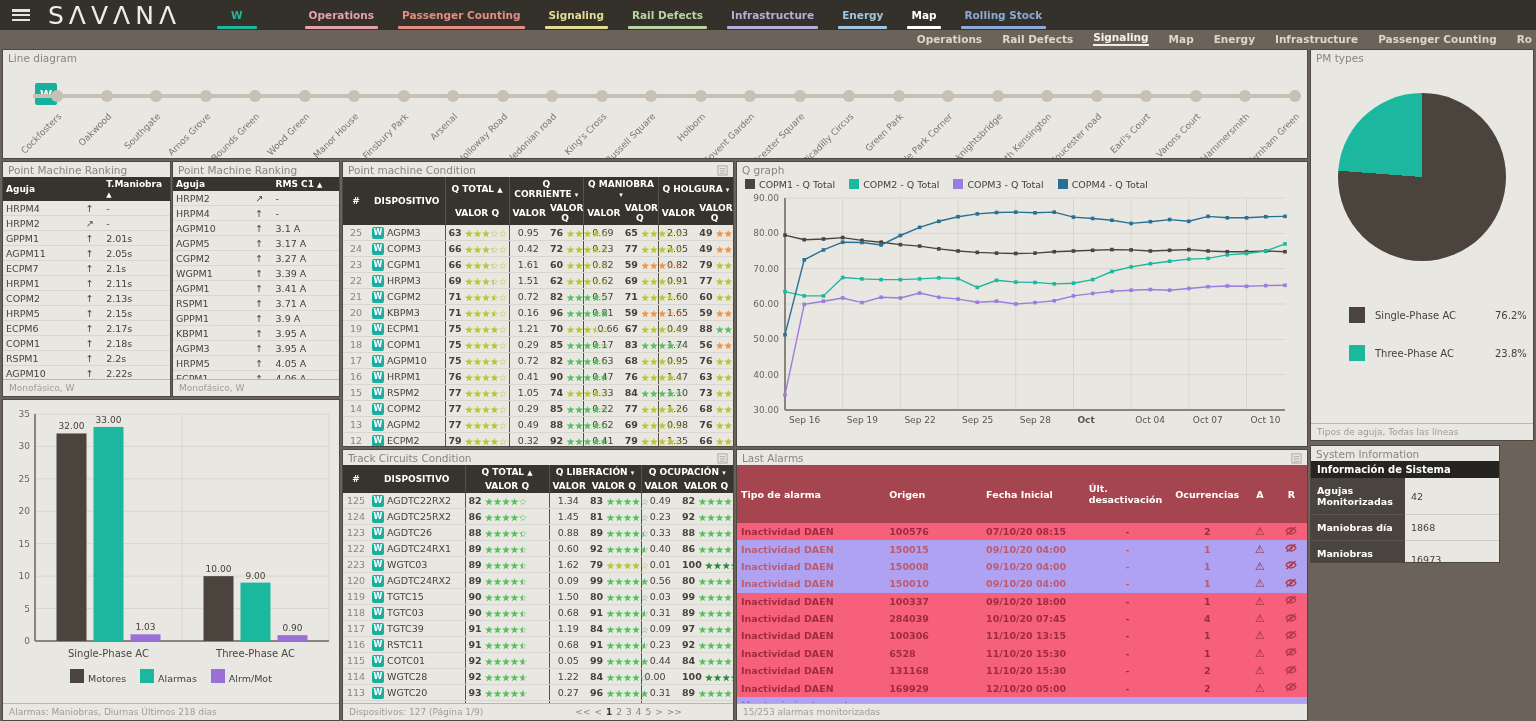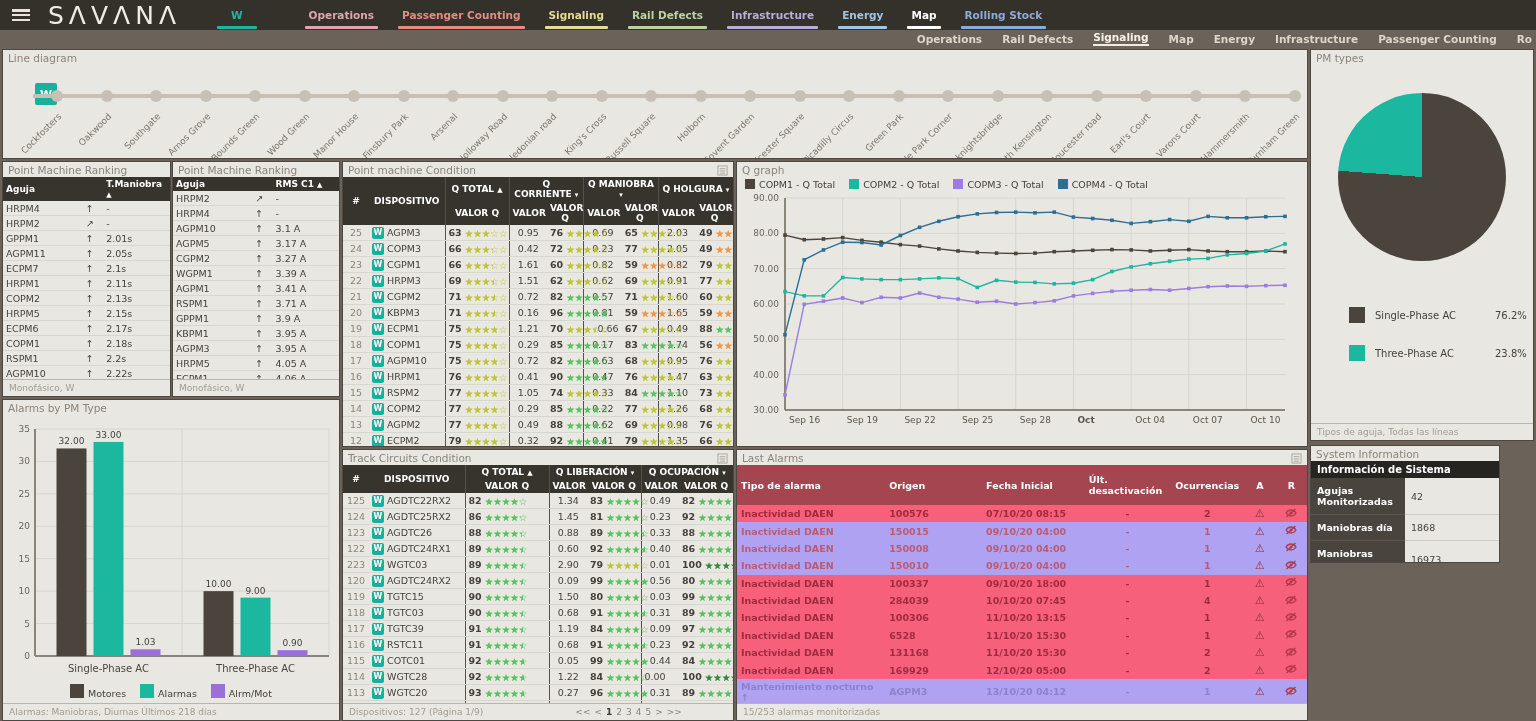--- a/index.html
+++ b/index.html
@@ -76,21 +76,21 @@
   
   .legend { display:flex; align-items:center; gap:14px; font-size:9.5px; color:#45403a; padding:2px 8px; }
   .legend .sw { width:10px; height:10px; display:inline-block; margin-right:4px; vertical-align:-1px; }
   .pie { border-radius:50%; margin:28px auto 0; }
   .pie-legend { margin:46px 0 0 38px; }
   .pie-legend .row { display:flex; align-items:center; margin-bottom:22px; font-size:10px; color:#45403a; }
   .pie-legend .sw { width:16px; height:16px; margin-right:10px; }
   .pie-legend .val { margin-left:28px; }
 
   
-  .al-table th { background:#a4454f; color:#fff; font-size:9.5px; font-weight:bold; padding:9px 4px; text-align:left; }
+  .al-table th { background:#a4454f; color:#fff; font-size:9.5px; font-weight:bold; padding:18px 4px; text-align:left; }
   .al-table td { font-size:9.5px; font-weight:bold; padding:2.2px 4px; }
   .al-red    { background:#f7607a; } .al-red td    { color:#9e2b3e; }
   .al-purple { background:#b0a2f2; } .al-purple td { color:#bd5a70; }
   .al-purple.al-maint td { color:#8d82c9; }
   .al-orange { background:#f9ba62; } .al-orange td { color:#b2422f; }
   .al-warn { color:#8e2f3a; font-size:11px; font-weight:bold; }
 
   
   .si-table { width:100%; }
   .si-table .hd { background:#262421; color:#fff; font-size:10px; font-weight:bold; padding:3px 6px; }
@@ -814,23 +814,20 @@
           <rect x="467.2769230769231" y="22.57333333333334" width="3.6" height="3.6" fill="#2a7095"></rect>
           <rect x="486.50769230769225" y="23.986666666666647" width="3.6" height="3.6" fill="#2a7095"></rect>
           <rect x="505.73846153846154" y="23.986666666666647" width="3.6" height="3.6" fill="#2a7095"></rect>
           <rect x="524.9692307692308" y="22.92666666666666" width="3.6" height="3.6" fill="#2a7095"></rect>
           <rect x="544.2" y="22.57333333333334" width="3.6" height="3.6" fill="#2a7095"></rect>
         </svg>
       </div>
   </div>
 
   <div class="panel" id="barPanel" style="left:2px;top:352px;width:338px;height:322px;">
-    <div class="ptitle">
-        <span id="barTitle">Alarms by PM Type</span>
-      </div>
     <div id="barPlot">
         <svg width="330" height="263" style="display:block;margin:0 2px;">
           <line x1="30" y1="241" x2="324" y2="241" stroke="#d8d5cd"></line>
     <text x="25" y="244" font-size="9" fill="#6a655c" text-anchor="end">0</text>
           <line x1="30" y1="208.57142857142856" x2="324" y2="208.57142857142856" stroke="#d8d5cd"></line>
     <text x="25" y="211.57142857142856" font-size="9" fill="#6a655c" text-anchor="end">5</text>
           <line x1="30" y1="176.14285714285714" x2="324" y2="176.14285714285714" stroke="#d8d5cd"></line>
     <text x="25" y="179.14285714285714" font-size="9" fill="#6a655c" text-anchor="end">10</text>
           <line x1="30" y1="143.7142857142857" x2="324" y2="143.7142857142857" stroke="#d8d5cd"></line>
     <text x="25" y="146.7142857142857" font-size="9" fill="#6a655c" text-anchor="end">15</text>
@@ -960,21 +957,21 @@
           </tr>
           <tr>
             <td class="num">223</td>
             <td>
               <span class="dev">
                 <span class="wbadge">W</span>
                 <span class="nm">WGTC03</span>
               </span>
             </td>
             <td class="gsep qcell"><b style="color:#45403a">89</b><span class="stars" style="color:#55c25e"><span class="base">☆☆☆☆☆</span><span class="fill" style="width:89%">★★★★★</span></span></td>
-            <td class="gsep" style="text-align:center">2.90</td>
+            <td class="gsep" style="text-align:center">1.62</td>
             <td class="qcell" style="text-align:left"><b style="color:#45403a">79</b><span class="stars" style="color:#bcc52f"><span class="base">☆☆☆☆☆</span><span class="fill" style="width:79%">★★★★★</span></span></td>
             <td class="gsep" style="text-align:center">0.01</td>
             <td class="qcell" style="text-align:left"><b style="color:#45403a">100</b><span class="stars" style="color:#2e8b3a"><span class="base">☆☆☆☆☆</span><span class="fill" style="width:100%">★★★★★</span></span></td>
           </tr>
           <tr>
             <td class="num">120</td>
             <td>
               <span class="dev">
                 <span class="wbadge">W</span>
                 <span class="nm">AGDTC24RX2</span>

